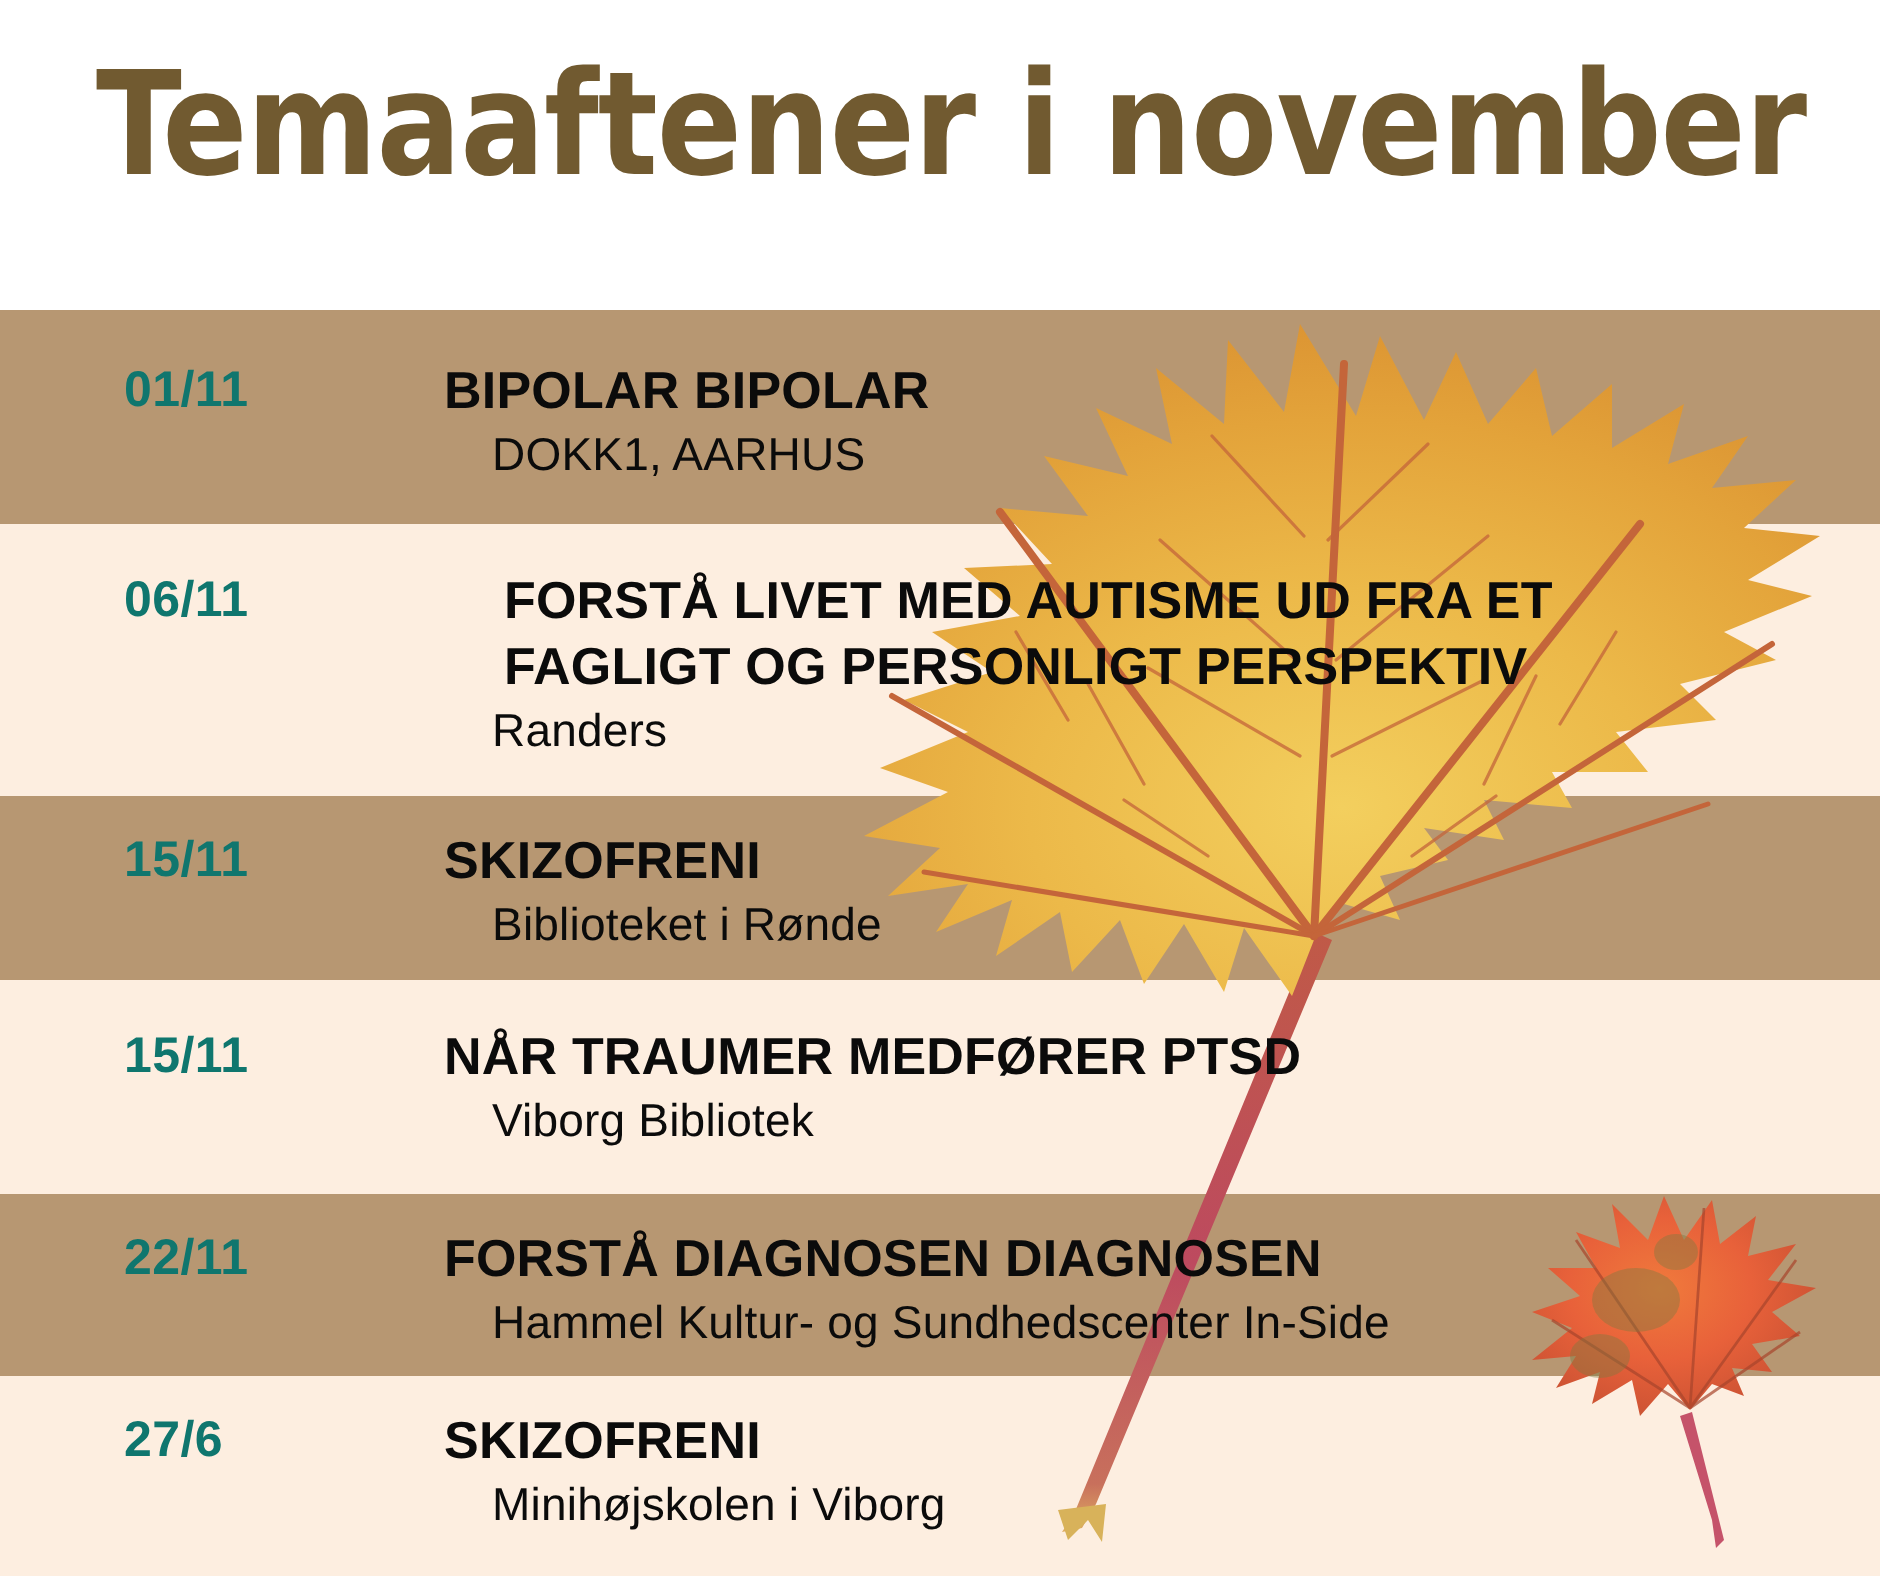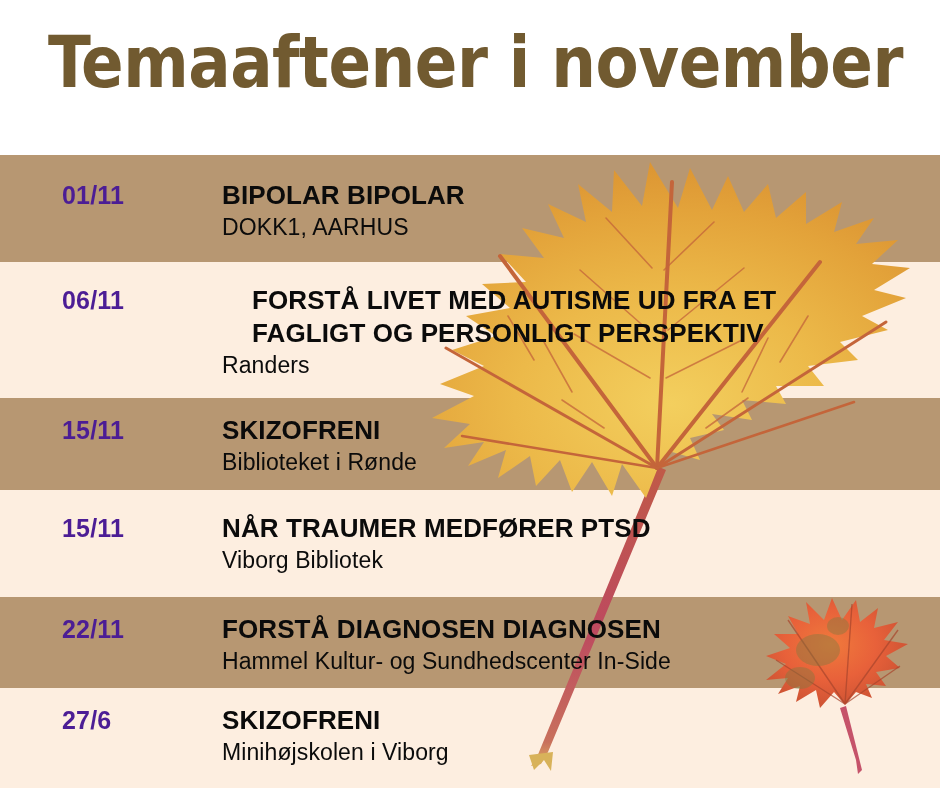--- a/index.html
+++ b/index.html
@@ -68,21 +68,21 @@
   .row {
     position: absolute;
     left: 0;
     width: 940px;
   }
   .row-date {
     position: absolute;
     left: 62px;
     font-size: 25px;
     font-weight: 700;
-    color: #4c1d95;
+    color: #0f766e;
     letter-spacing: 0.2px;
     white-space: nowrap;
   }
   .row-body {
     position: absolute;
     left: 222px;
     width: 700px;
   }
   .row-title {
     font-size: 26px;
@@ -94,20 +94,21 @@
   }
   .row-title.wrap { white-space: normal; margin-left: 30px; }
   .row-venue {
     margin-top: 1px;
     font-size: 23px;
     font-weight: 400;
     color: #0b0b0b;
     letter-spacing: 0.1px;
     line-height: 1.25;
     white-space: nowrap;
+    margin-left: 24px;
   }
 </style>
 </head>
 <body>
 
 <div id="poster">
 
   <div id="bands">
     <div class="band tan" style="top:155px;height:107px;"></div>
     <div class="band cream" style="top:262px;height:136px;"></div>

